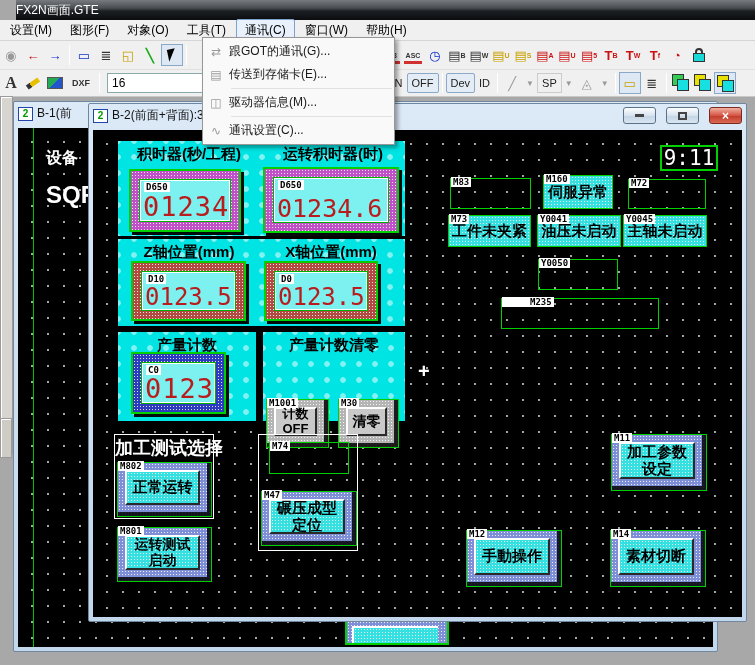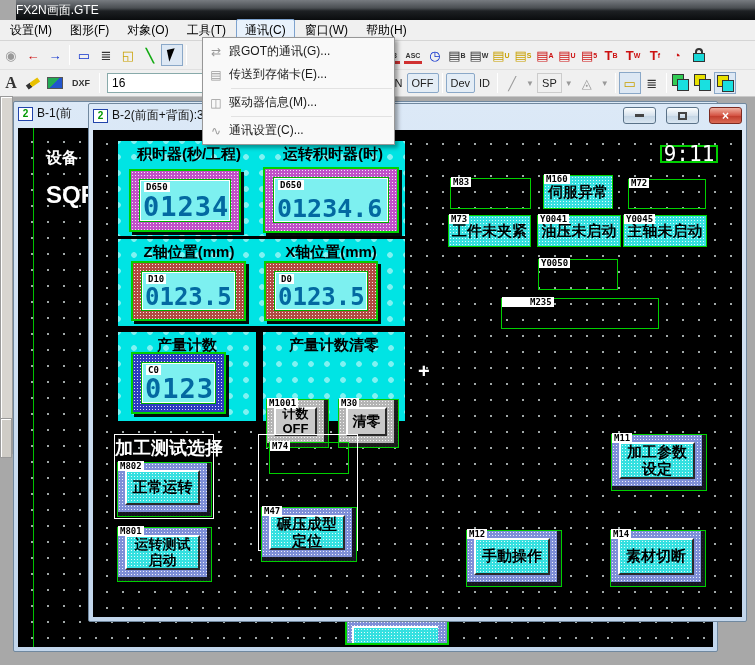--- a/index.html
+++ b/index.html
@@ -78,21 +78,21 @@
 
   .panel { position:absolute; background-color:#00e4e4;
     background-image:radial-gradient(rgba(255,255,255,.5) 22%, rgba(0,0,0,0) 28%);
     background-size:16px 16px; background-position:8px 8px; }
   .plabel { position:absolute; font-size:15px; font-weight:bold; color:#000; text-align:center; white-space:nowrap; }
 
   .display { position:absolute; border:2px solid #00d000; box-shadow:3px 3px 0 rgba(0,0,0,.95); }
   .display-in { position:absolute; inset:8px; background:#7df0f0; border:1px solid #00b000;
     box-shadow:inset 0 0 0 1px #fff; }
   .digits { position:absolute; left:3px; bottom:1px; font-family:"DejaVu Sans Mono", monospace;
-    font-weight:bold; color:#0369a1; letter-spacing:1px; line-height:1; }
+    font-weight:normal; color:#b91c1c; letter-spacing:1px; line-height:1; }
   .chip { position:absolute; background:#fff; color:#000; font-family:"DejaVu Sans Mono", monospace;
     font-size:9px; font-weight:bold; line-height:10px; padding:0 2px; z-index:3; white-space:nowrap; }
 
   .btn3d { position:absolute; border:1px solid #00d000; box-shadow:inset -4px -4px 0 rgba(0,0,0,.85); }
   .btn-face { position:absolute; left:7px; top:7px; right:11px; bottom:11px;
     border-top:2px solid #fff; border-left:2px solid #fff; border-right:2px solid #2a2a2a; border-bottom:2px solid #2a2a2a;
     display:flex; align-items:center; justify-content:center; text-align:center;
     font-weight:bold; font-size:15px; line-height:1.1; color:#000; white-space:pre-line; }
   .btn-face.solid { background:#c9c9c9; }
 
@@ -350,27 +350,27 @@
       <div class="btn3d f-peri dotbg" style="left:24px;top:397px;width:95px;height:55px;">
         <span class="chip" style="left:0;top:-2px;">M801</span>
         <div class="btn-face f-cyan dotbg" style="font-size:14px;">运转测试
 启动</div>
       </div>
 
       <div class="gbox" style="left:165px;top:304px;width:100px;height:117px;"></div>
       <div class="ebox" style="left:176px;top:312px;width:80px;height:32px;">
         <span class="chip" style="left:0;top:-2px;">M74</span>
       </div>
-      <div class="btn3d f-peri dotbg" style="left:168px;top:361px;width:96px;height:55px;margin-top:16px;">
+      <div class="btn3d f-peri dotbg" style="left:168px;top:361px;width:96px;height:55px;">
         <span class="chip" style="left:0;top:-2px;">M47</span>
         <div class="btn-face f-cyan dotbg" style="font-size:15px;">碾压成型
 定位</div>
       </div>
 
-      <div class="clockbox" style="left:567px;top:15px;width:58px;height:18px;">
+      <div class="clockbox" style="left:567px;top:15px;width:58px;height:26px;">
         <span>9:11</span>
       </div>
 
       <div class="ebox" style="left:357px;top:48px;width:81px;height:31px;">
         <span class="chip" style="left:0;top:-2px;">M83</span>
       </div>
       <div class="alarm f-cyan dotbg" style="left:450px;top:45px;width:70px;height:34px;">
         <span class="chip" style="left:0;top:-2px;">M160</span>
         <span>伺服异常</span>
       </div>

